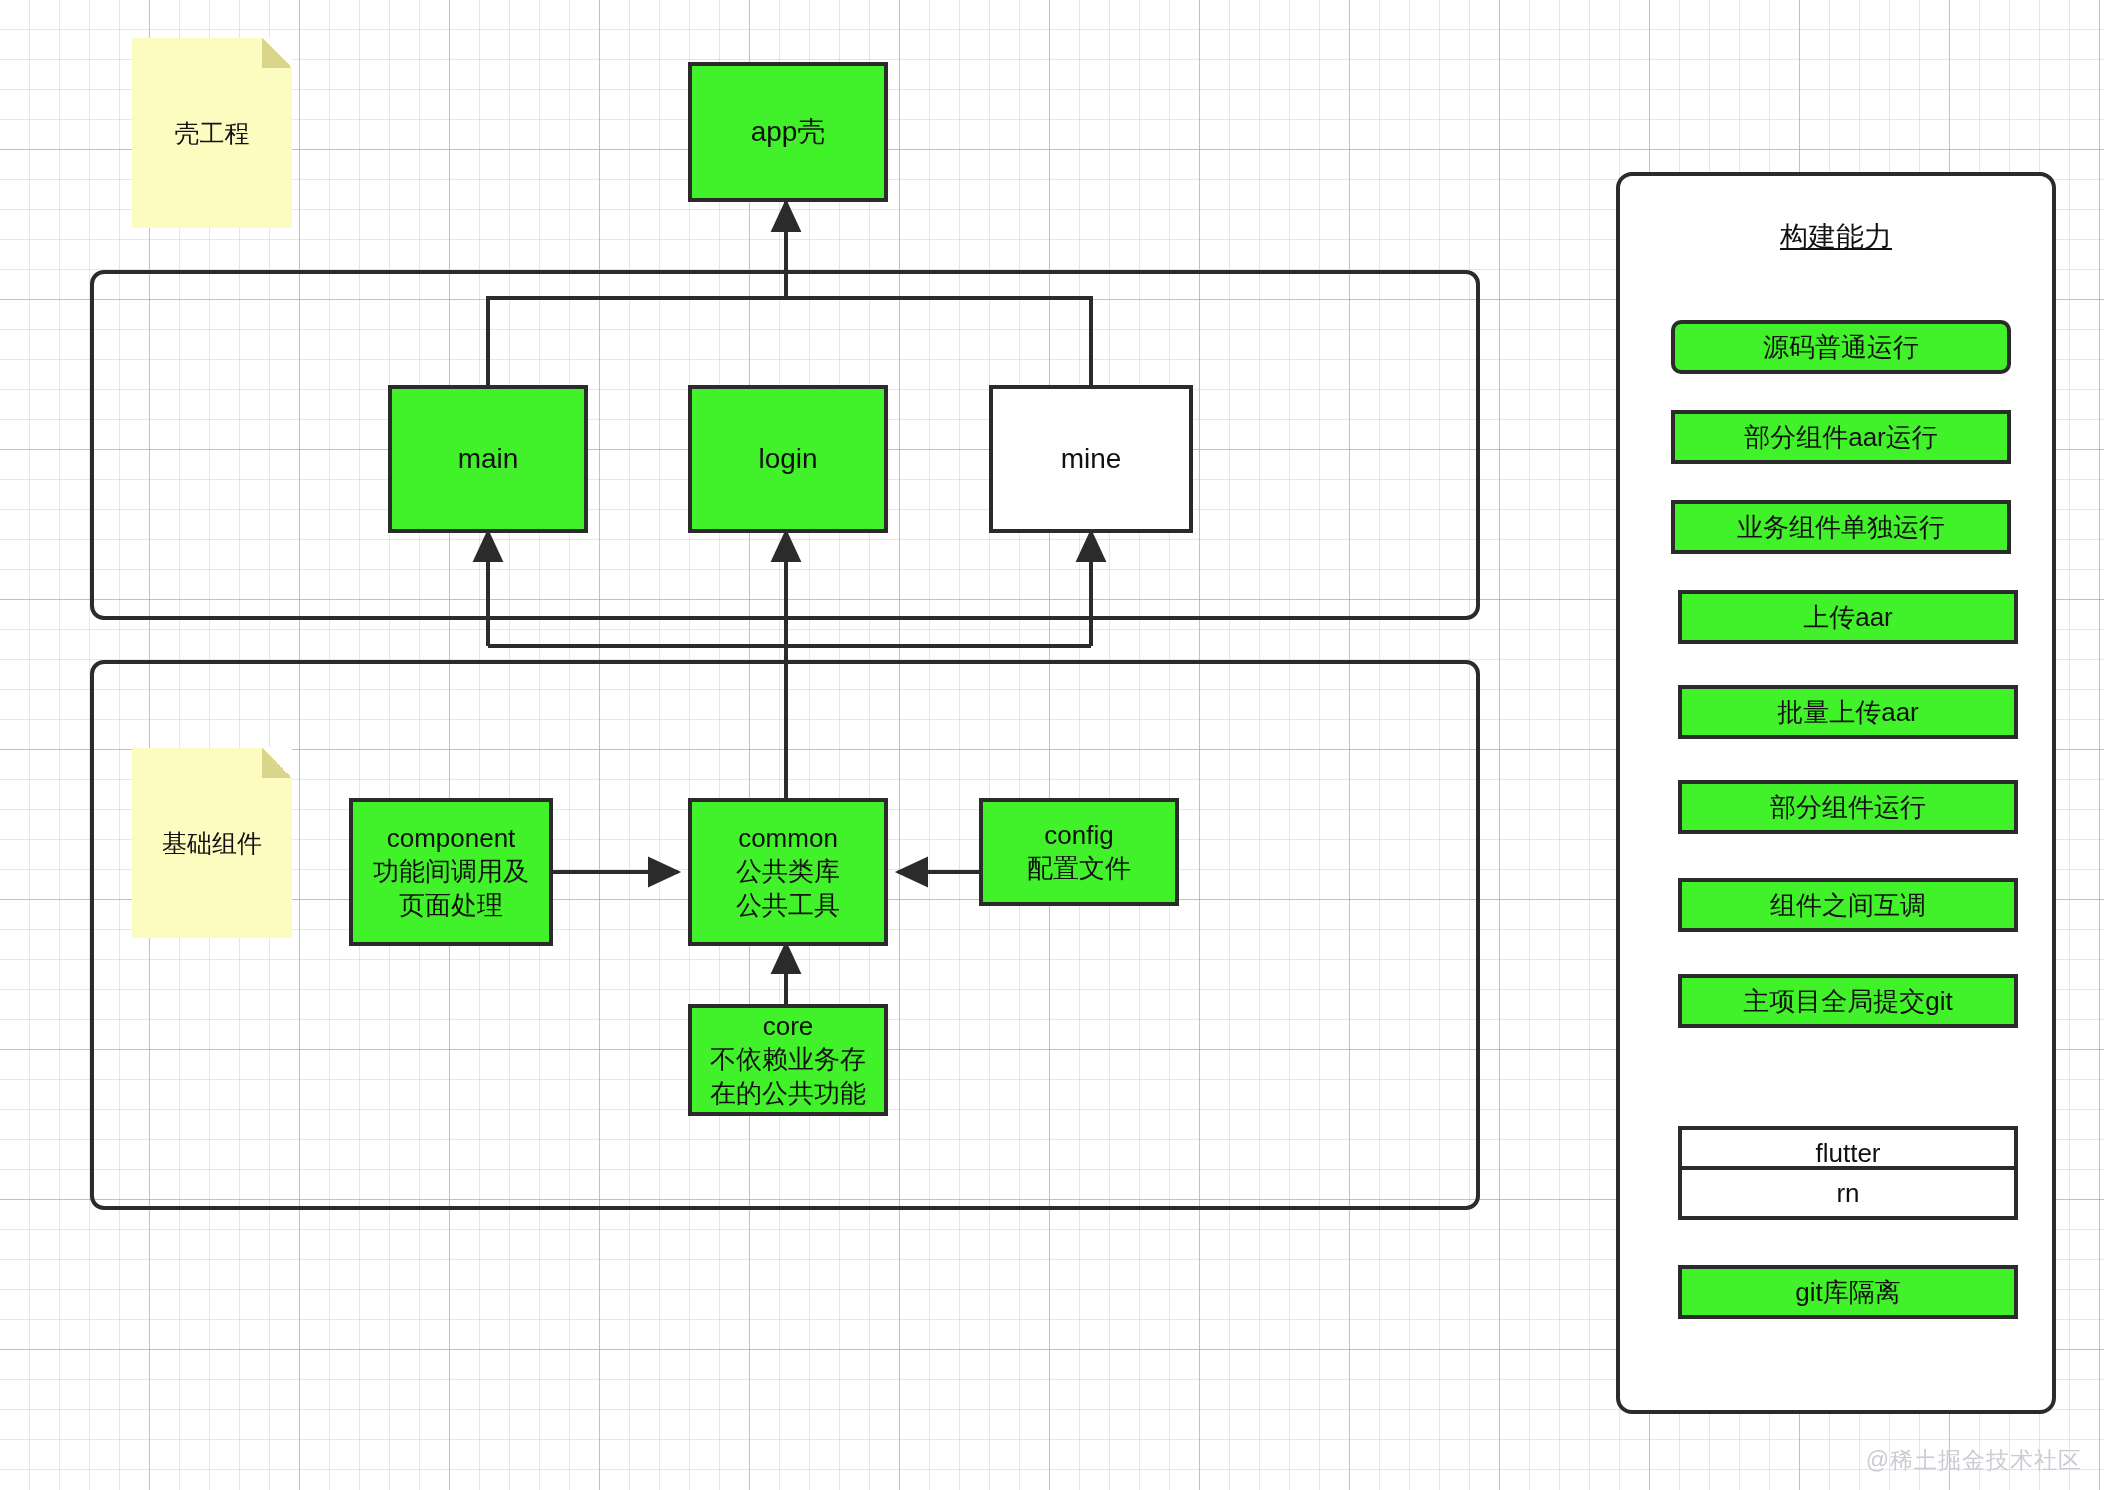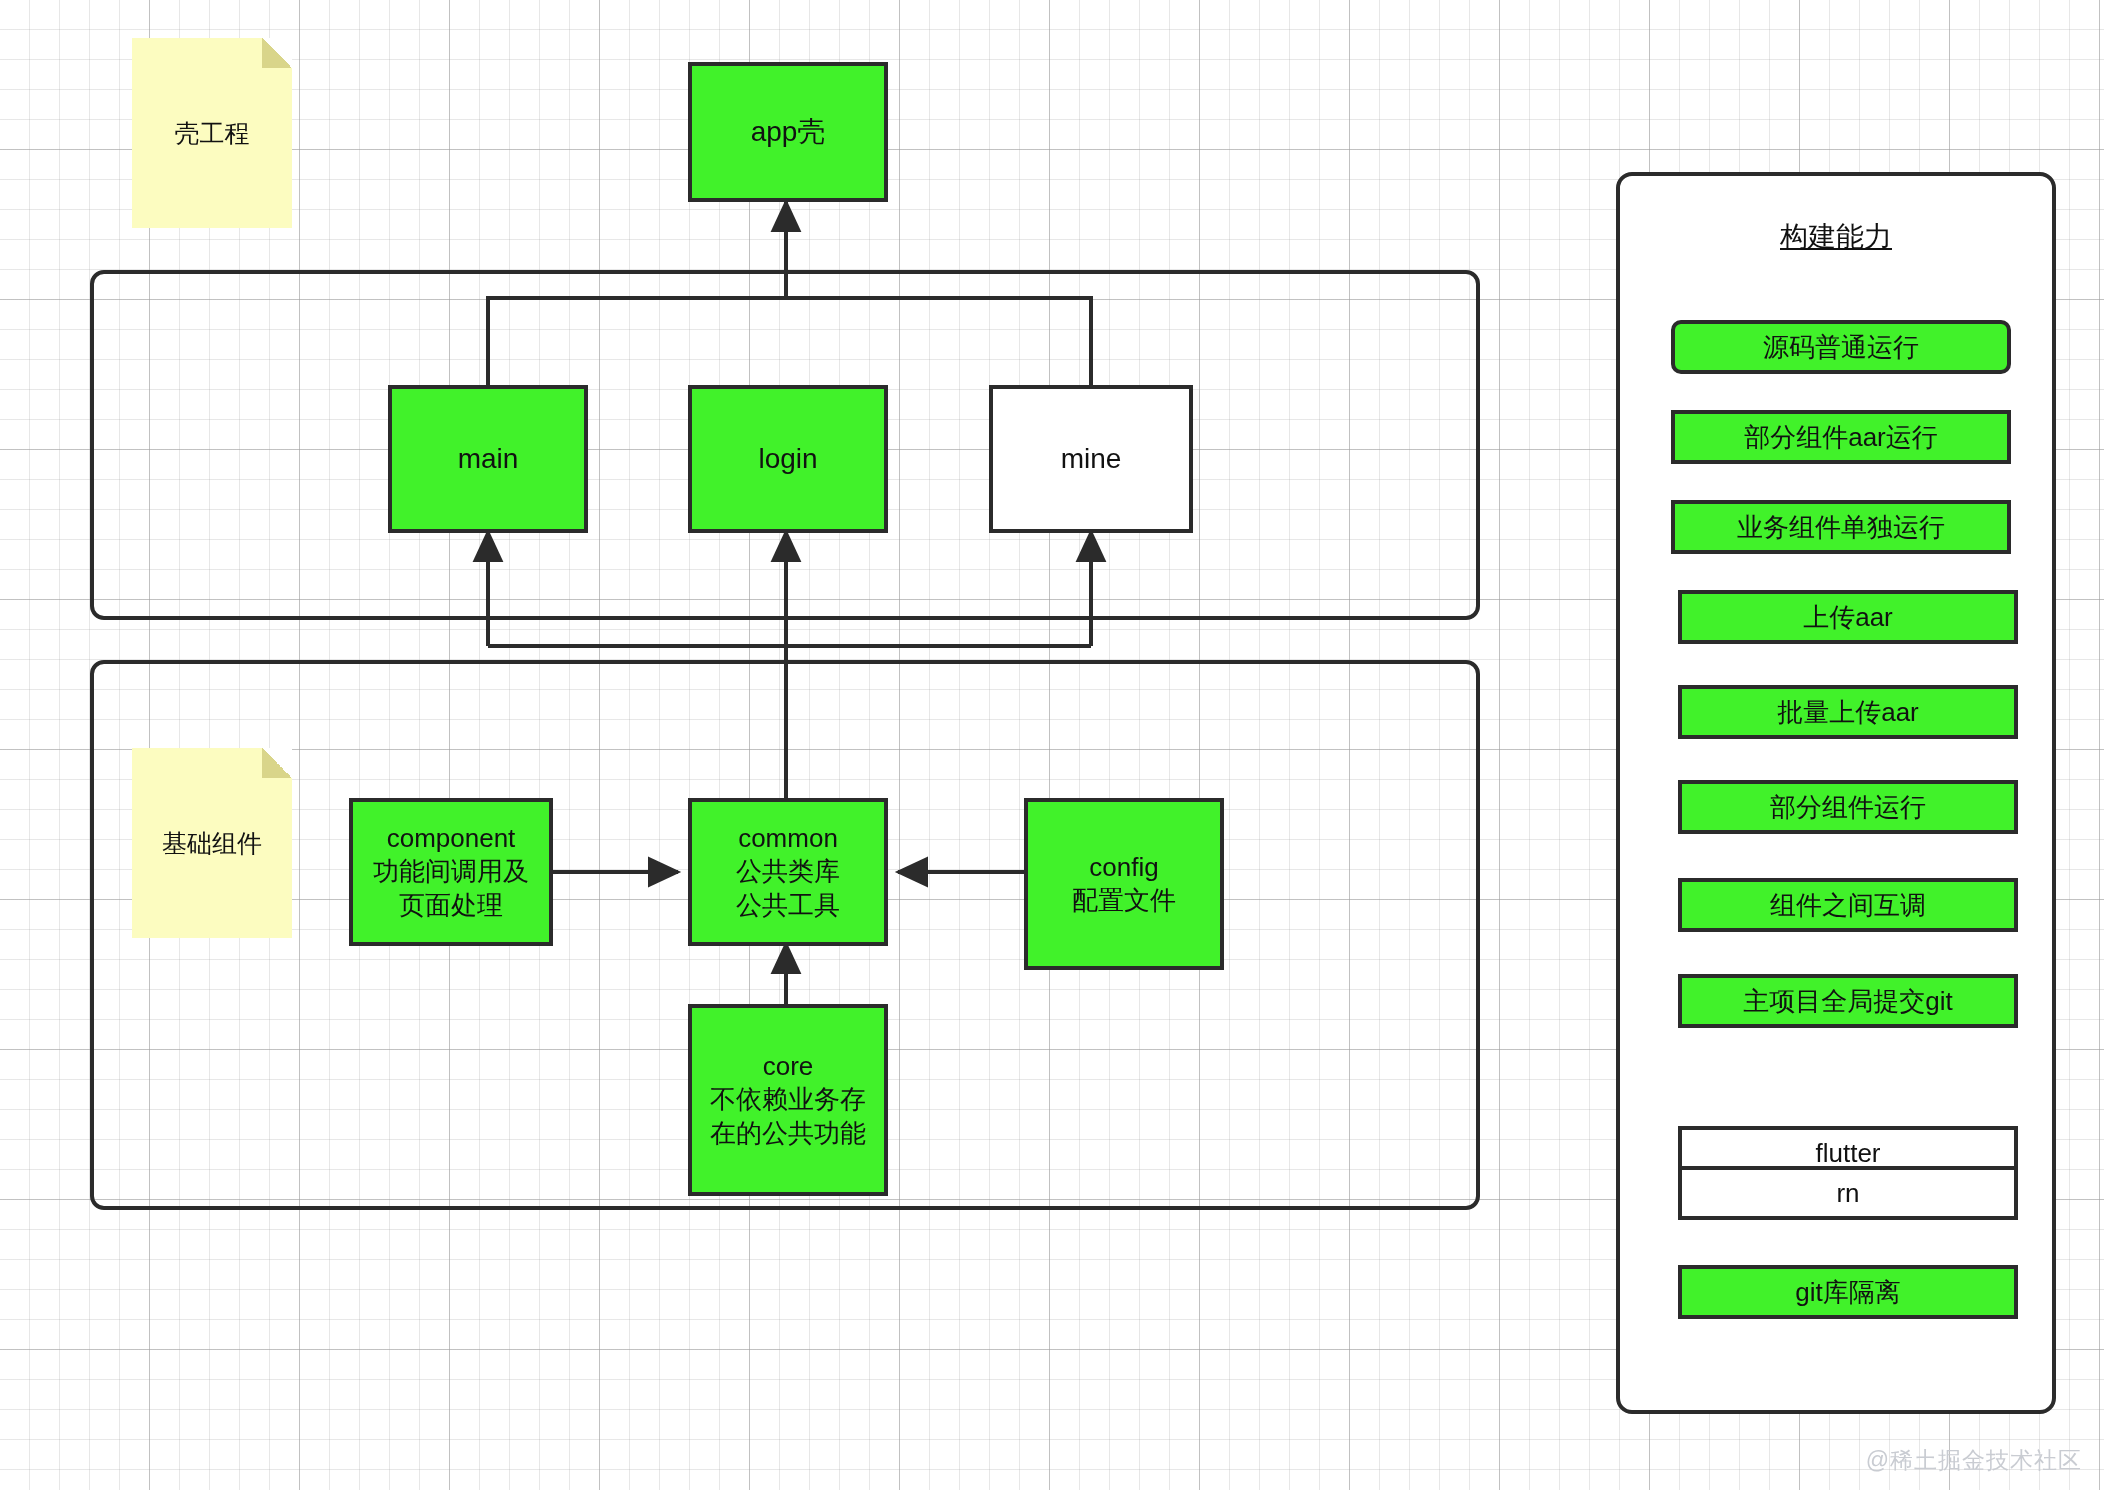--- a/index.html
+++ b/index.html
@@ -147,26 +147,26 @@
 功能间调用及
 页面处理</span>
   </div>
 
   <div class="box green" style="left:688px;top:798px;width:200px;height:148px;font-size:26px;">
     <span>common
 公共类库
 公共工具</span>
   </div>
 
-  <div class="box green" style="left:1024px;top:798px;width:200px;height:172px;font-size:26px;">
+  <div class="box green" style="left:979px;top:798px;width:200px;height:108px;font-size:26px;">
     <span>config
 配置文件</span>
   </div>
 
-  <div class="box green" style="left:688px;top:1004px;width:200px;height:192px;font-size:26px;">
+  <div class="box green" style="left:688px;top:1004px;width:200px;height:112px;font-size:26px;">
     <span>core
 不依赖业务存
 在的公共功能</span>
   </div>
 
   <div class="panel" style="left:1616px;top:172px;width:440px;height:1242px;">
     <div class="panel-title">构建能力</div>
   </div>
 
   <div class="cap green" style="left:1671px;top:320px;width:340px;height:54px;border-radius:10px;">

